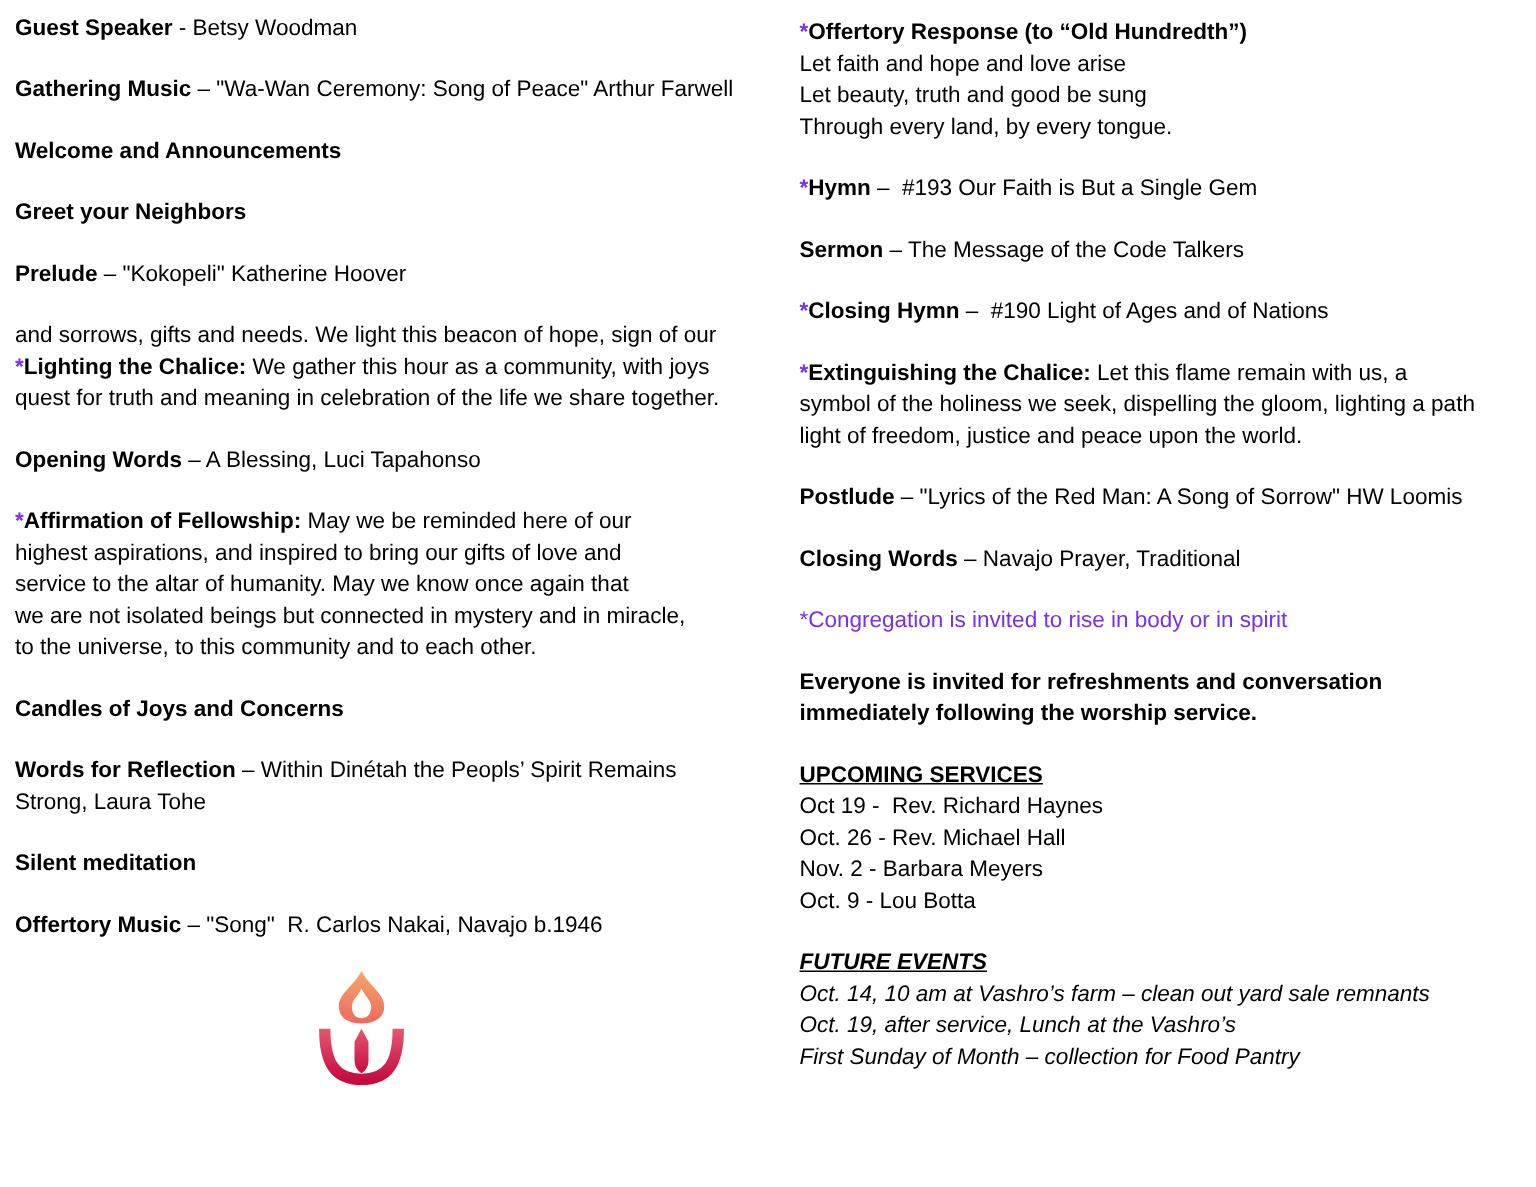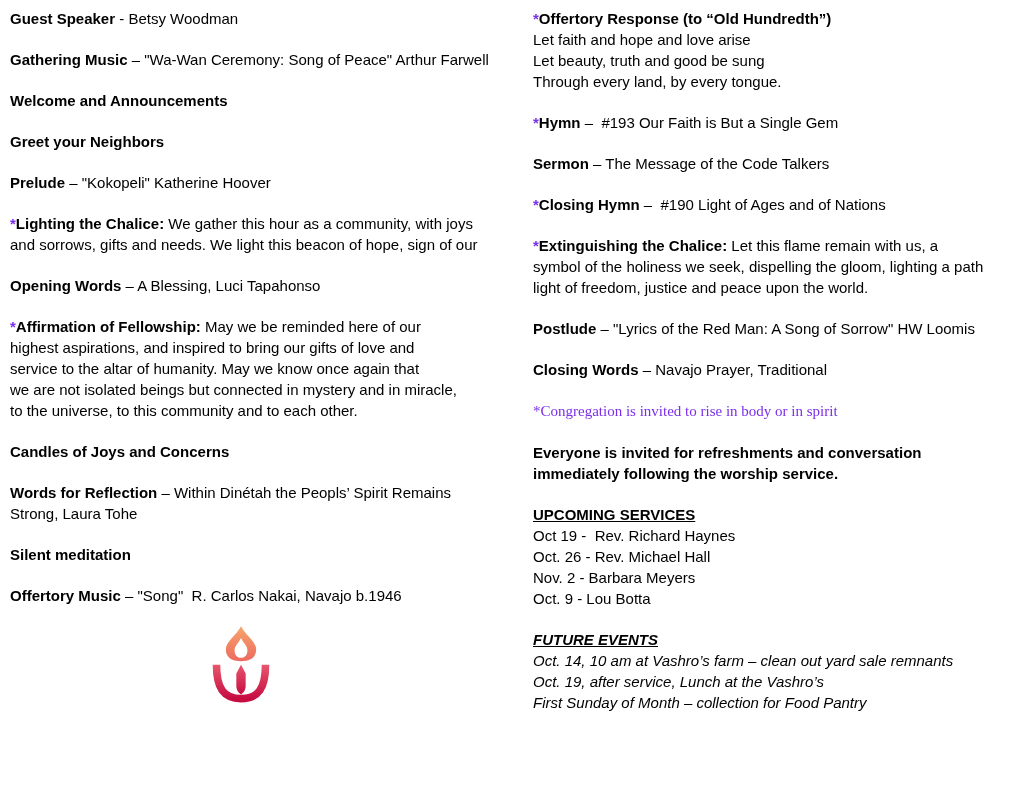--- a/index.html
+++ b/index.html
@@ -3,31 +3,31 @@
 <meta charset="utf-8">
 <style>
   * { margin: 0; padding: 0; box-sizing: border-box; }
   html, body { background: #ffffff; }
   body {
     width: 1024px; height: 791px;
     font-family: "Liberation Sans", sans-serif;
     font-size: 15px; color: #000000;
     overflow: hidden;
   }
-  .page { display: flex; align-items: flex-start; padding: 8px 0 0 10px; }
+  .page { display: flex; align-items: flex-end; padding: 8px 0 0 10px; }
   .col { flex: 0 0 auto; }
   .col-left  { width: 507px; }
   .col-right { width: 497px; margin-left: 16px; }
   .block { margin-bottom: 20px; }
   .block.extra-gap { margin-top: 10px; font-style: italic; }
   .line { line-height: 21px; min-height: 21px; white-space: pre-wrap; }
   .seg-b  { font-weight: 700; }
   .seg-n  { font-weight: 400; }
   .seg-star { font-weight: 700; color: var(--accent, #7b2fe8); }
-  .seg-p  { font-weight: 400; color: var(--accent, #7b2fe8); font-family: Liberation Serif, serif; }
+  .seg-p  { font-weight: 400; color: var(--accent, #7b2fe8); }
   .seg-bu { font-weight: 700; text-decoration: underline; }
   .logo-wrap { margin: 12px 0 0 196px; width: 70px; height: 88px; }
   .logo-wrap svg { display: block; width: 70px; height: 88px; }
 </style>
 </head>
 <body style="background: rgb(255, 255, 255); color: rgb(0, 0, 0);">
 
 <div class="page">
   <div class="col col-left">
       <div class="block">
@@ -39,22 +39,23 @@
       <div class="block">
         <div class="line"><span class="seg-b">Welcome and Announcements</span></div>
       </div>
       <div class="block">
         <div class="line"><span class="seg-b">Greet your Neighbors</span></div>
       </div>
       <div class="block">
         <div class="line"><span class="seg-b">Prelude</span><span class="seg-n"> – "Kokopeli" Katherine Hoover</span></div>
       </div>
       <div class="block">
+        <div class="line"><span class="seg-n">and sorrows, gifts and needs. We light this beacon of hope, sign of our</span></div>
         <div class="line"><span class="seg-star">*</span><span class="seg-b">Lighting the Chalice:</span><span class="seg-n"> We gather this hour as a community, with joys</span></div>
-        <div class="line"><span class="seg-n">and sorrows, gifts and needs. We light this beacon of hope, sign of our</span></div>
+        <div class="line"><span class="seg-n">quest for truth and meaning in celebration of the life we share together.</span></div>
       </div>
       <div class="block">
         <div class="line"><span class="seg-b">Opening Words</span><span class="seg-n"> – A Blessing, Luci Tapahonso</span></div>
       </div>
       <div class="block">
         <div class="line"><span class="seg-star">*</span><span class="seg-b">Affirmation of Fellowship:</span><span class="seg-n"> May we be reminded here of our</span></div>
         <div class="line"><span class="seg-n">highest aspirations, and inspired to bring our gifts of love and</span></div>
         <div class="line"><span class="seg-n">service to the altar of humanity. May we know once again that</span></div>
         <div class="line"><span class="seg-n">we are not isolated beings but connected in mystery and in miracle,</span></div>
         <div class="line"><span class="seg-n">to the universe, to this community and to each other.</span></div>

